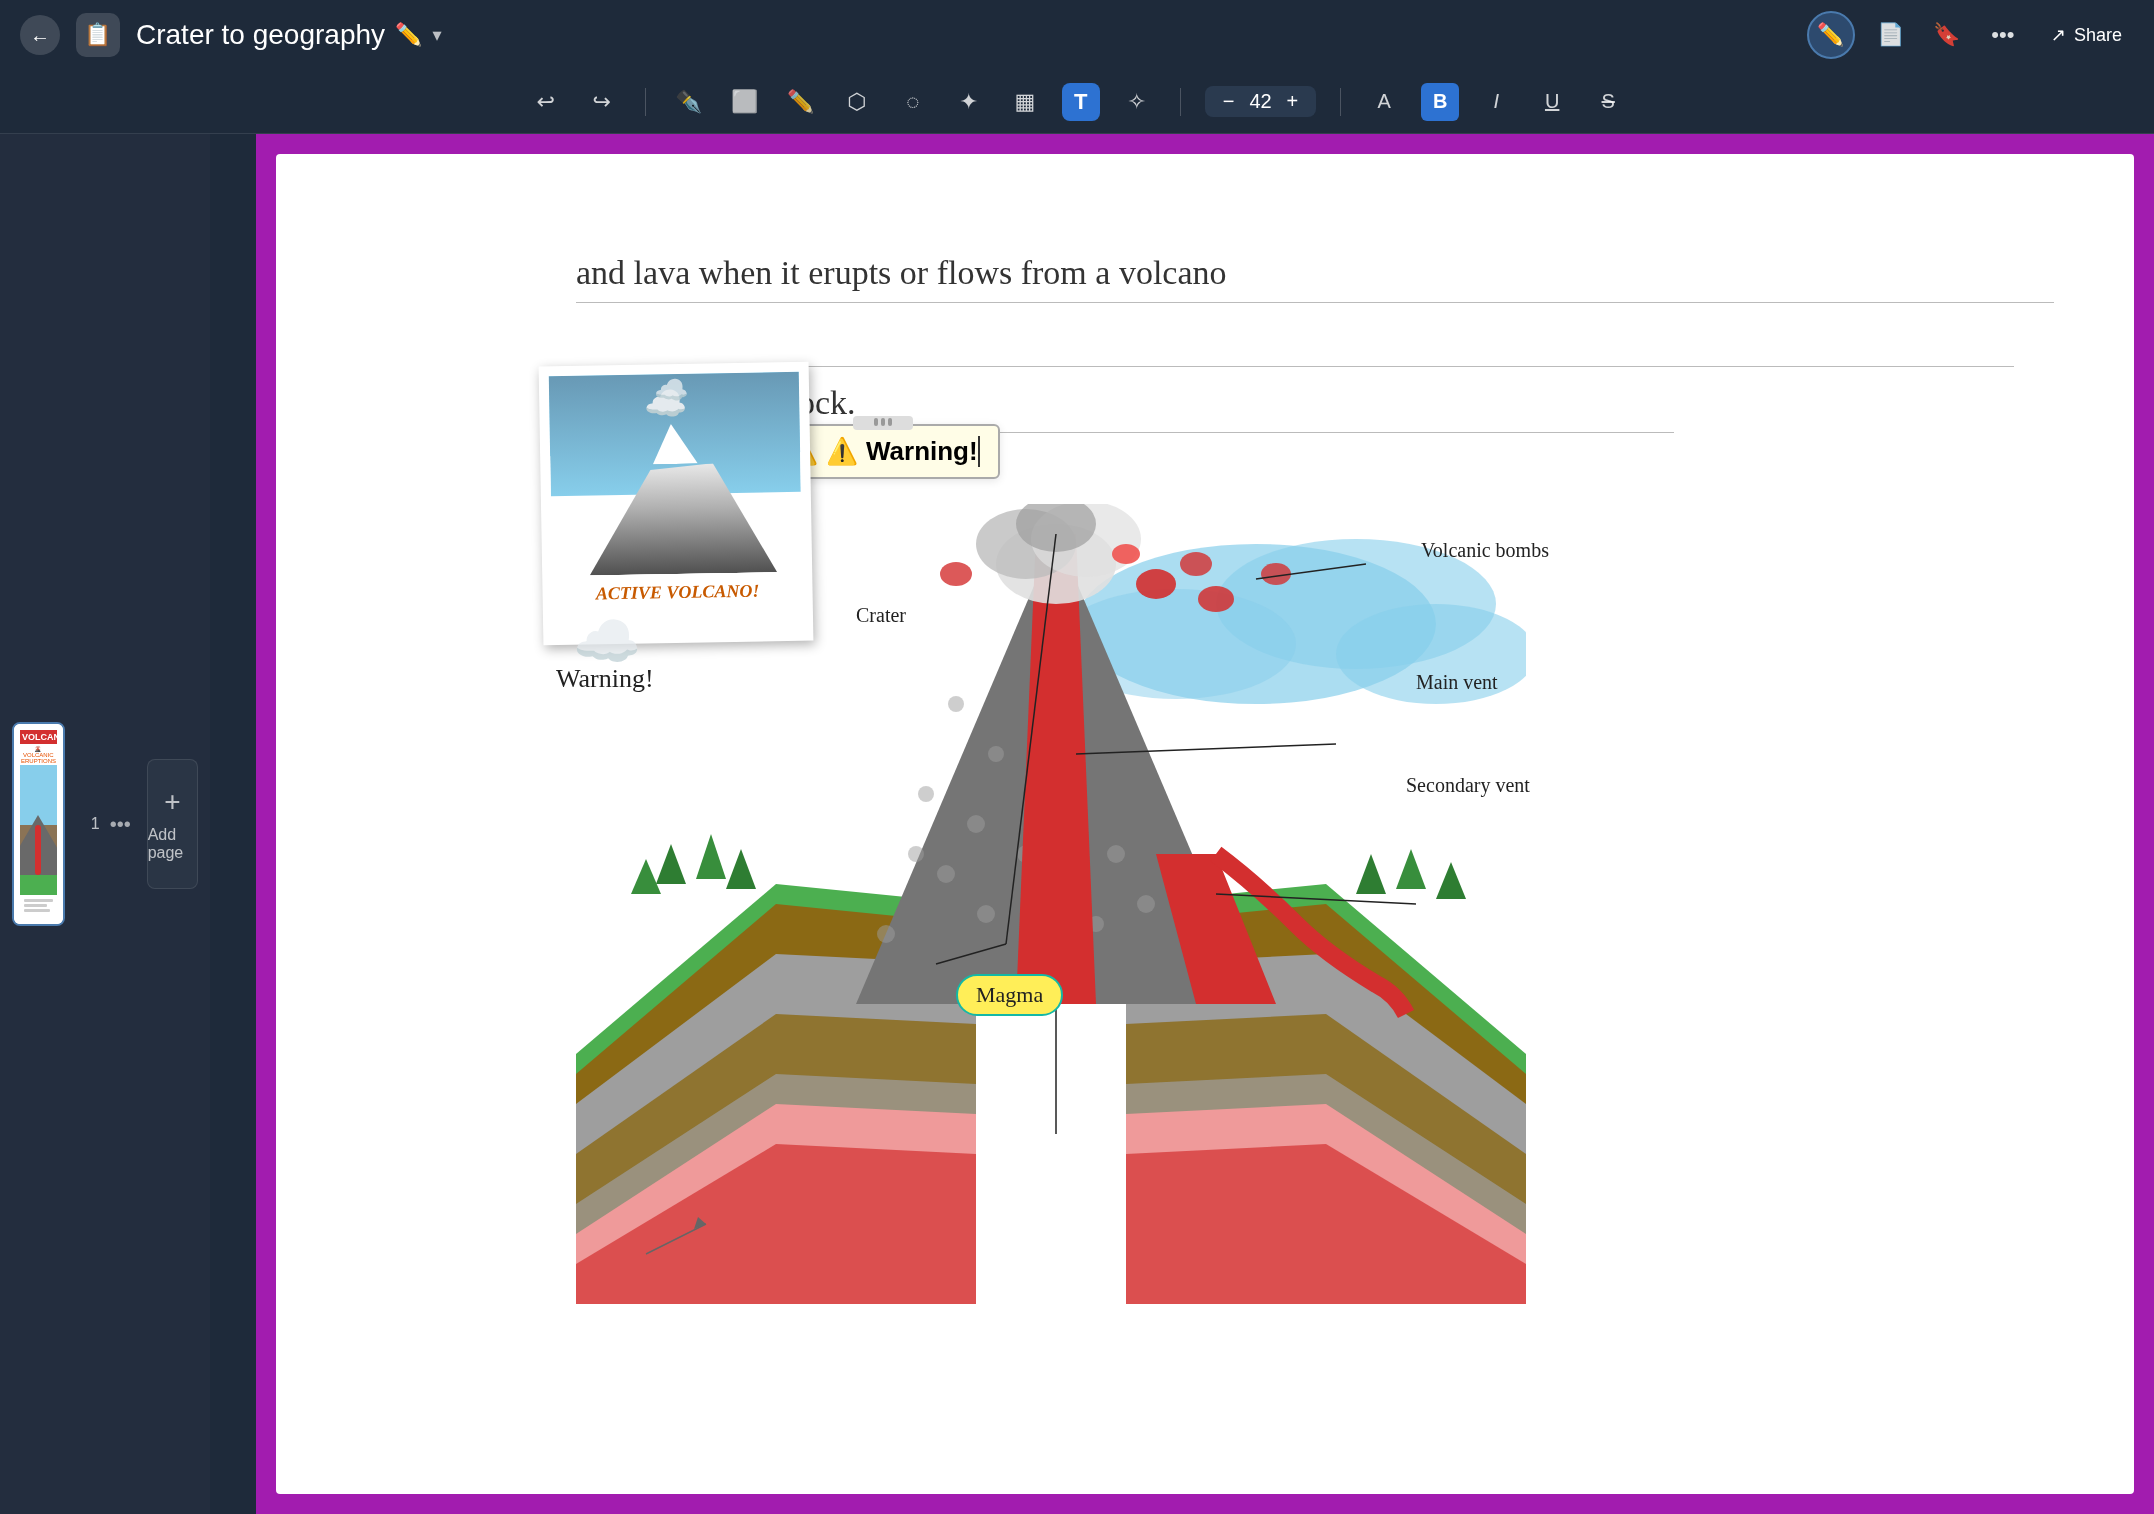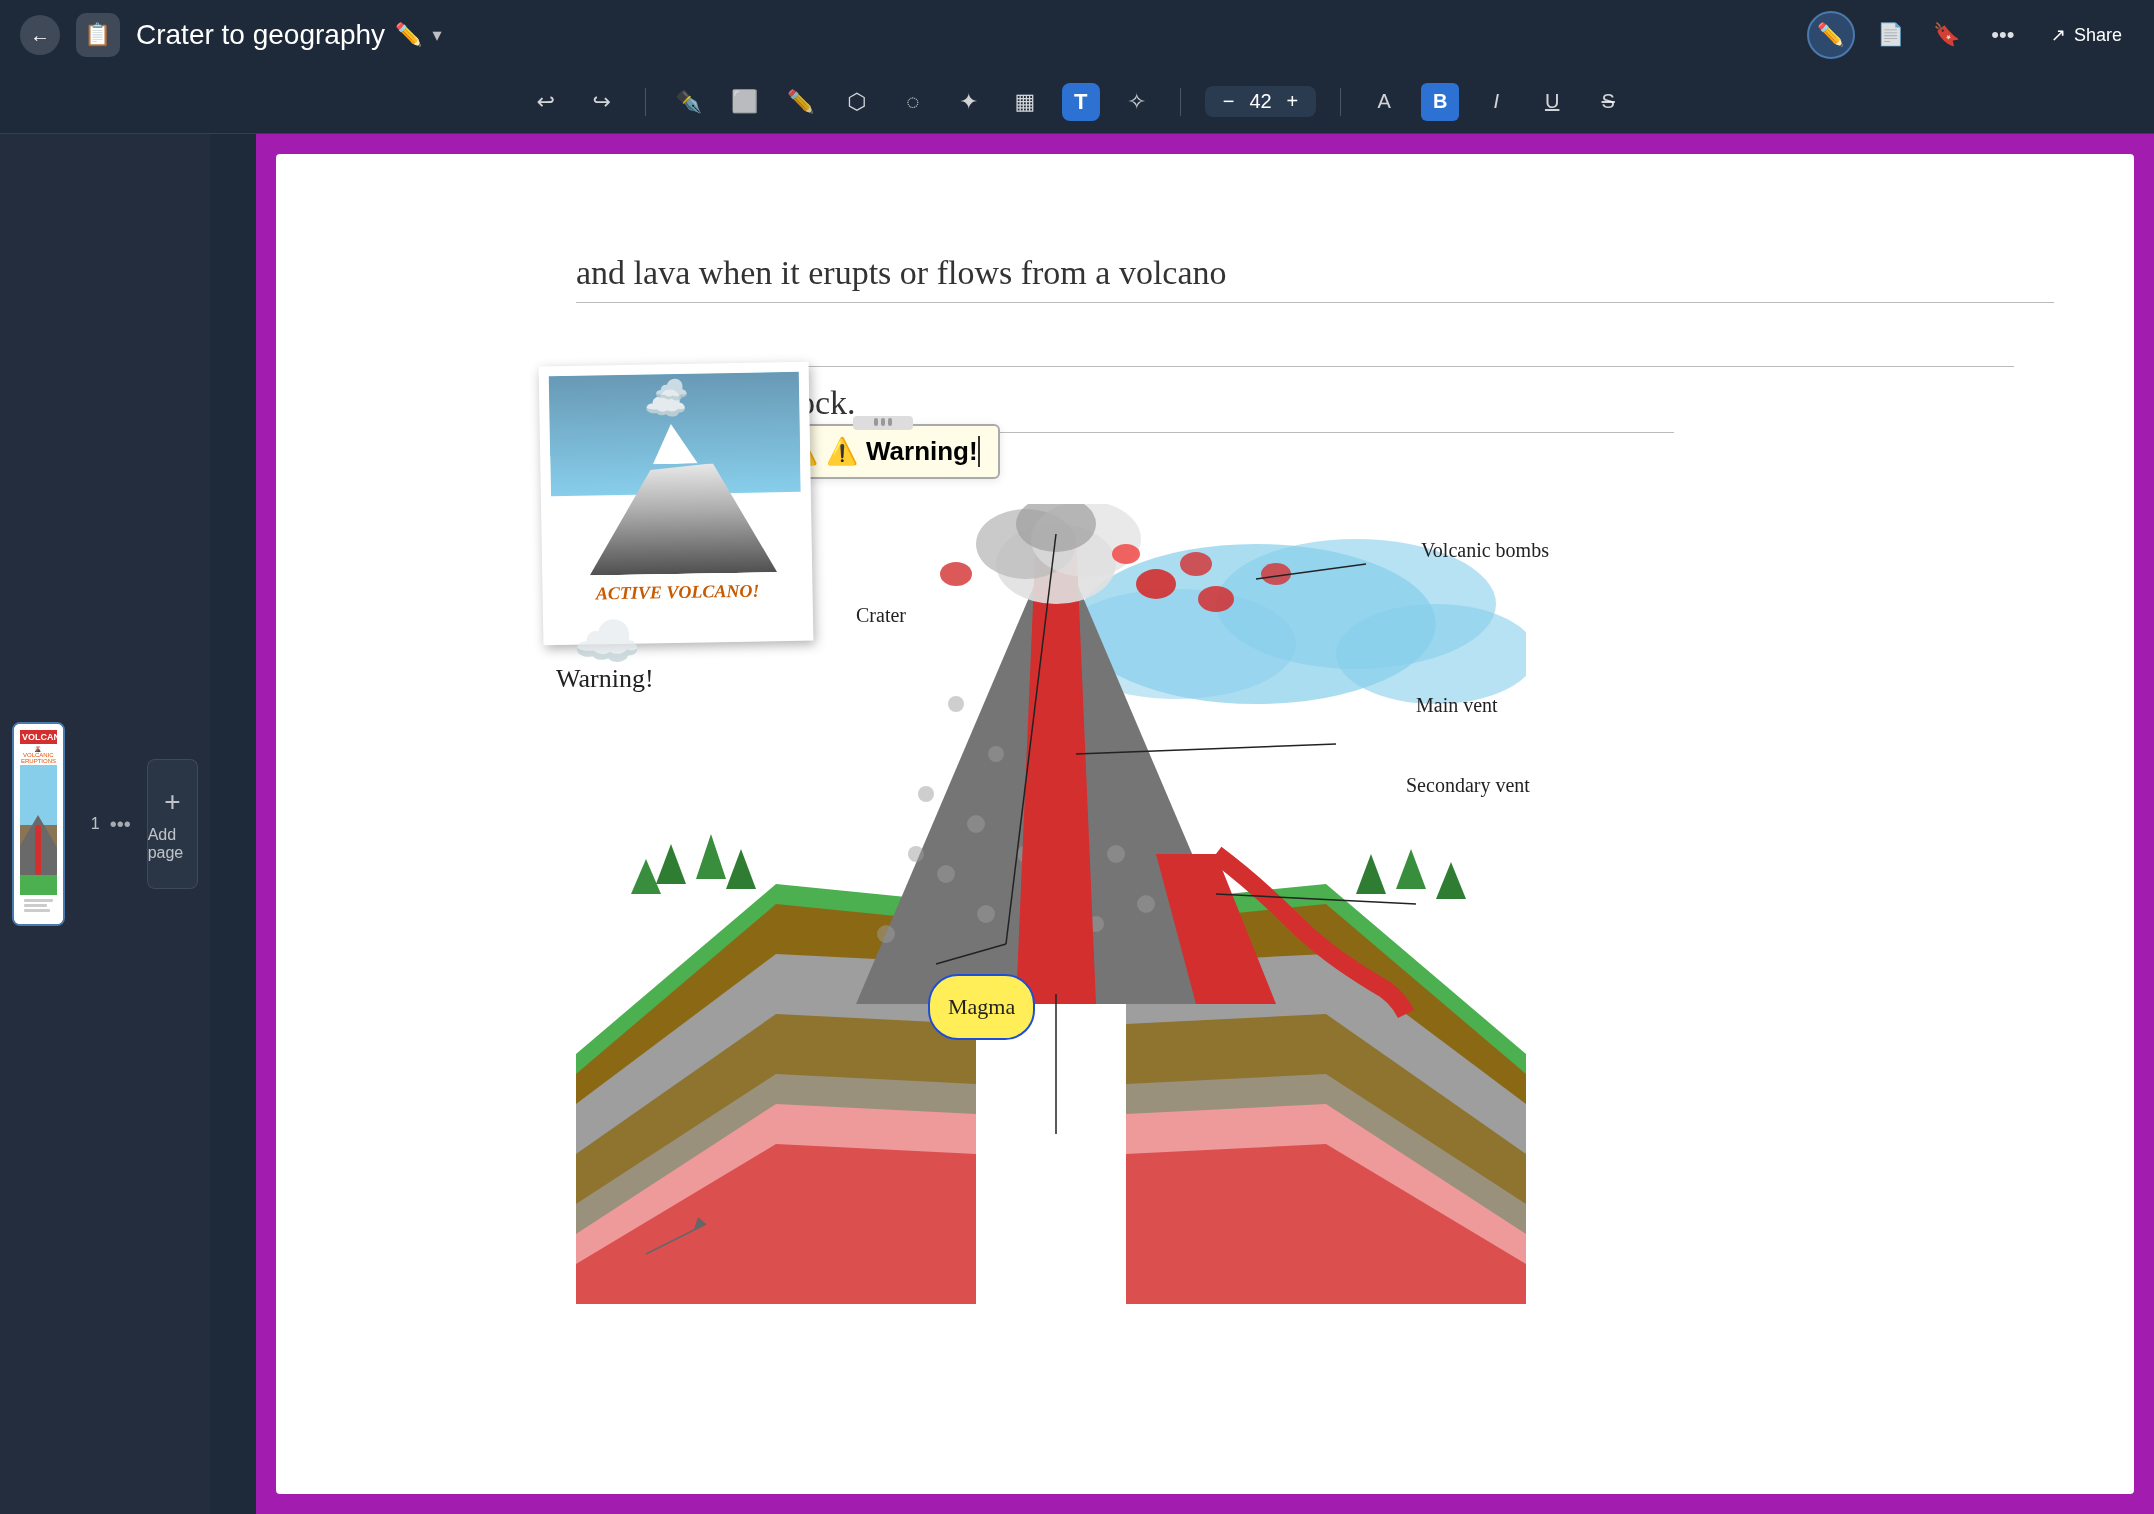--- a/index.html
+++ b/index.html
@@ -453,21 +453,21 @@
           <line x1="640" y1="390" x2="840" y2="400" stroke="#222" stroke-width="1.5"></line>
 
           <line x1="480" y1="490" x2="480" y2="630" stroke="#222" stroke-width="1.5"></line>
 
           <line x1="70" y1="750" x2="130" y2="720" stroke="#666" stroke-width="1.5"></line>
           <polygon points="130,720 118,725 122,713" fill="#666"></polygon>
         </svg>
 
         <div class="diagram-label" style="top:385px; left:1145px;">Volcanic bombs</div>
         <div class="diagram-label" style="top:450px; left:580px;">Crater</div>
-        <div class="diagram-label" style="top:540px; left:1140px;">Main vent</div>
+        <div class="diagram-label" style="top:517px; left:1140px;">Main vent</div>
         <div class="diagram-label" style="top:620px; left:1130px;">Secondary vent</div>
 
-        <div style="position:absolute; top:820px; left:652px; font-family:'Comic Sans MS',cursive; font-size:22px; color:#222; background:#FFEE58; border-radius:30px; padding:18px 18px; border:2px solid #1d4ed8;">Magma</div>
+        <div style="position:absolute; top:820px; left:680px; font-family:'Comic Sans MS',cursive; font-size:22px; color:#222; background:#FFEE58; border-radius:30px; padding:6px 18px; border:2px solid #14b8a6;">Magma</div>
 
       </div>
     </div>
   </div>
 </div>
 
 </body></html>

